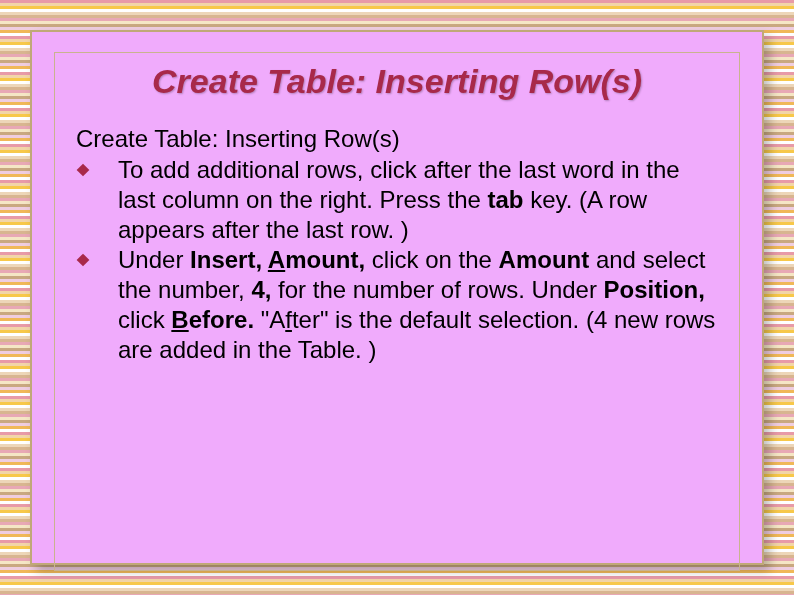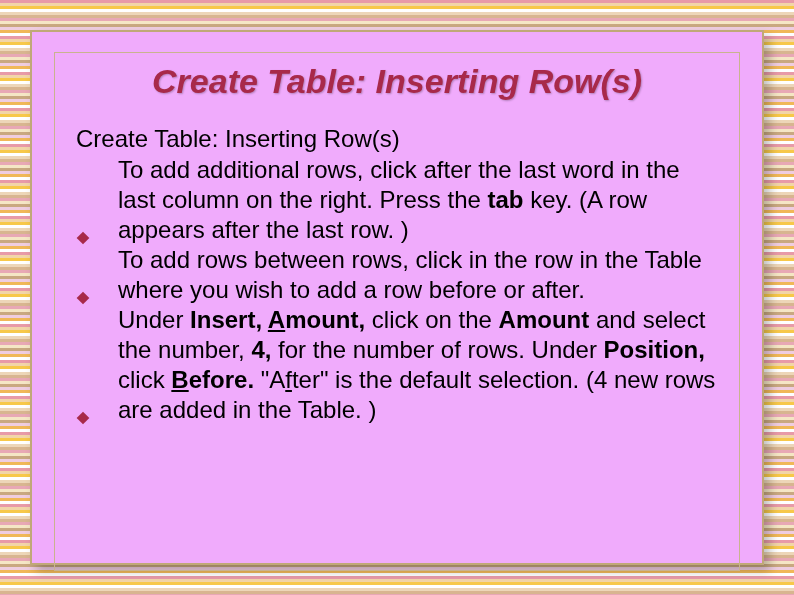--- a/index.html
+++ b/index.html
@@ -70,21 +70,21 @@
     z-index: 2;
   }
   .bullets {
     list-style: none;
     padding: 0 0 0 4px;
     position: relative;
     z-index: 2;
   }
   .bullets li {
     display: flex;
-    align-items: flex-end;
+    align-items: flex-start;
     font-size: 24px;
     line-height: 1.25;
     color: #000;
   }
   .diamond {
     flex: 0 0 42px;
     display: flex;
     justify-content: flex-start;
     padding-top: 8px;
   }
@@ -110,24 +110,16 @@
           </svg>
         </span>
         <span class="txt"><span>To add additional rows, click after the last word in the last column on the right. Press the </span><span class="b">tab</span><span> key. (A row appears after the last row. )</span></span>
       </li>
       <li>
         <span class="diamond">
           <svg width="14" height="14" viewBox="0 0 14 14">
             <rect x="2.5" y="2.5" width="9" height="9" transform="rotate(45 7 7)" fill="#a8294a"></rect>
           </svg>
         </span>
-        <span class="txt"><span>To add rows between rows, click in the row in the Table where you wish to add a row before or after.</span></span>
-      </li>
-      <li>
-        <span class="diamond">
-          <svg width="14" height="14" viewBox="0 0 14 14">
-            <rect x="2.5" y="2.5" width="9" height="9" transform="rotate(45 7 7)" fill="#a8294a"></rect>
-          </svg>
-        </span>
         <span class="txt"><span>Under </span><span class="b">Insert, </span><span class="b u">A</span><span class="b">mount,</span><span> click on the </span><span class="b">Amount</span><span> and select the number, </span><span class="b">4,</span><span> for the number of rows. Under </span><span class="b">Position,</span><span> click </span><span class="b u">B</span><span class="b">efore.</span><span> "A</span><span class="u">f</span><span>ter" is the default selection. (4 new rows are added in the Table. )</span></span>
       </li>
     </ul>
 </div>
 
 </body></html>

